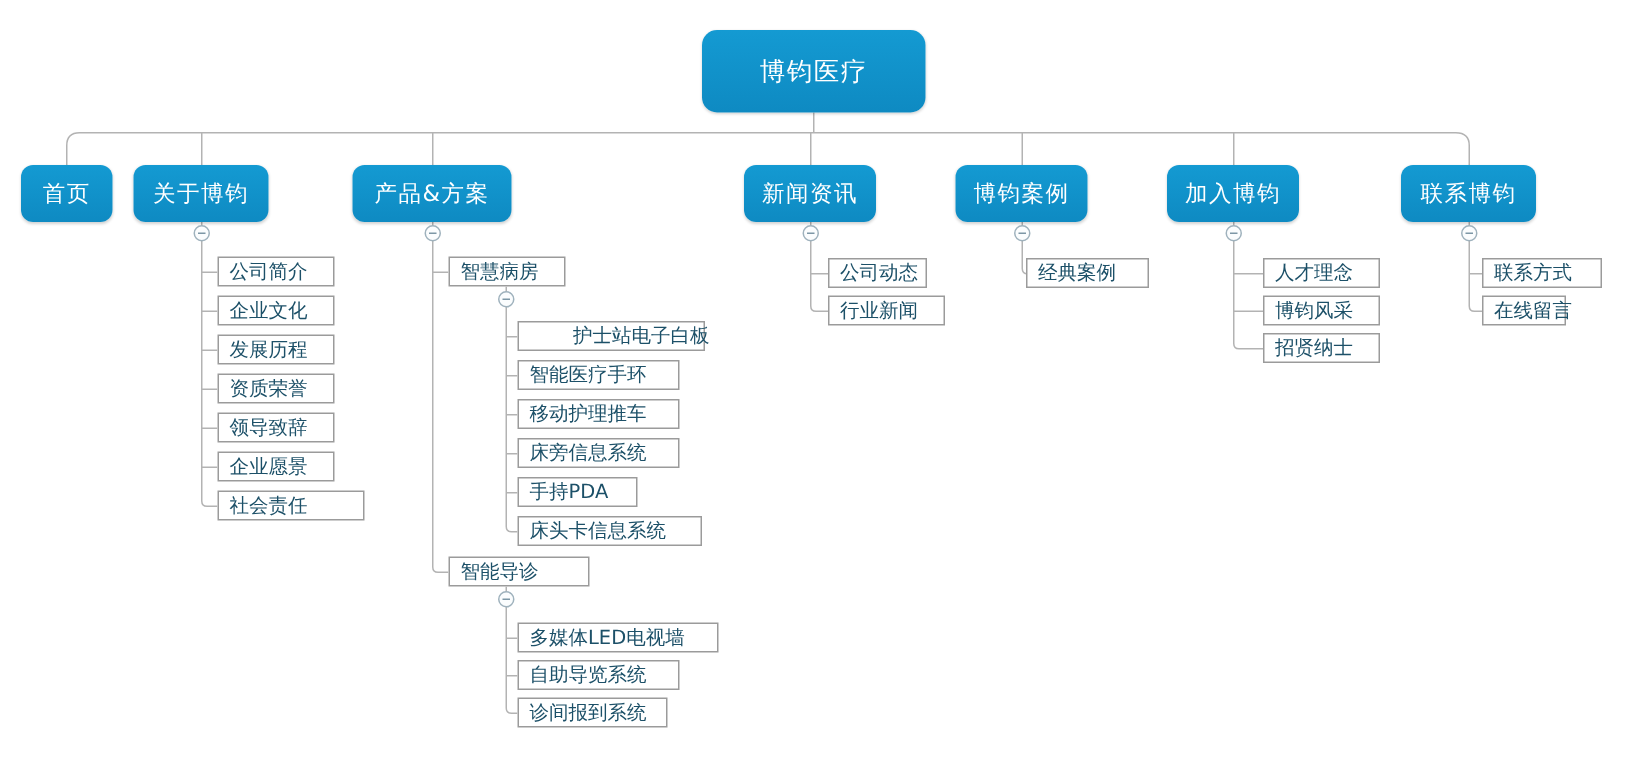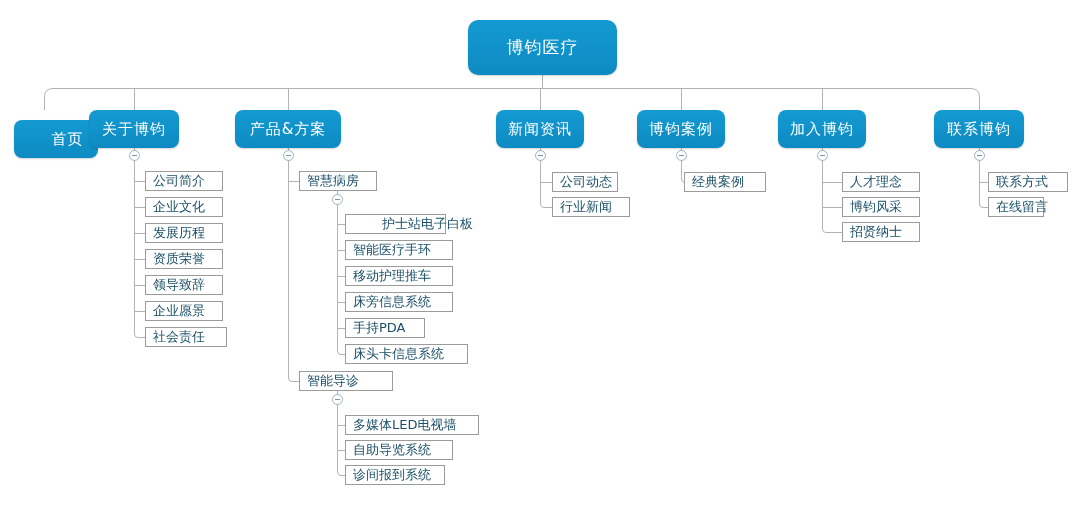--- a/index.html
+++ b/index.html
@@ -49,21 +49,21 @@
       <path d="M337.5 425.5 H345 M337.5 450.5 H345"></path>
       <path d="M540.5 148 V204 Q540.5 207.5 544 207.5 H552 M540.5 182.5 H552"></path>
       <path d="M681.5 148 V179 Q681.5 182.5 685 182.5 H693"></path>
       <path d="M822.5 148 V229 Q822.5 232.5 826 232.5 H842 M822.5 182.5 H842 M822.5 207.5 H842"></path>
       <path d="M979.5 148 V204 Q979.5 207.5 983 207.5 H988 M979.5 182.5 H988"></path>
     </g>
   </svg>
 
   <div class="node root" style="left:468px;top:20px;width:149px;height:55px;">博钧医疗</div>
 
-  <div class="node" style="left:14px;top:120px;width:61px;height:38px;padding-left:23px;">首页</div>
+  <div class="node" style="left:14px;top:110px;width:61px;height:38px;">首页</div>
   <div class="node" style="left:89px;top:110px;width:90px;height:38px;">关于博钧</div>
   <div class="node" style="left:235px;top:110px;width:106px;height:38px;">产品&amp;方案</div>
   <div class="node" style="left:496px;top:110px;width:88px;height:38px;">新闻资讯</div>
   <div class="node" style="left:637px;top:110px;width:88px;height:38px;">博钧案例</div>
   <div class="node" style="left:778px;top:110px;width:88px;height:38px;">加入博钧</div>
   <div class="node" style="left:934px;top:110px;width:90px;height:38px;">联系博钧</div>
 
   <div class="minus" style="left:129px;top:150px;"></div>
   <div class="minus" style="left:283px;top:150px;"></div>
   <div class="minus" style="left:535px;top:150px;"></div>
@@ -72,26 +72,26 @@
   <div class="minus" style="left:974px;top:150px;"></div>
   <div class="minus" style="left:332px;top:194px;"></div>
   <div class="minus" style="left:332px;top:394px;"></div>
 
   <div class="leaf" style="left:145px;top:171px;width:78px;">公司简介</div>
   <div class="leaf" style="left:145px;top:197px;width:78px;">企业文化</div>
   <div class="leaf" style="left:145px;top:223px;width:78px;">发展历程</div>
   <div class="leaf" style="left:145px;top:249px;width:78px;">资质荣誉</div>
   <div class="leaf" style="left:145px;top:275px;width:78px;">领导致辞</div>
   <div class="leaf" style="left:145px;top:301px;width:78px;">企业愿景</div>
-  <div class="leaf" style="left:145px;top:327px;width:82px;font-family:Liberation Mono, monospace;">社会责任</div>
+  <div class="leaf" style="left:145px;top:327px;width:98px;font-family:Liberation Mono, monospace;">社会责任</div>
 
   <div class="leaf" style="left:299px;top:171px;width:78px;">智慧病房</div>
   <div class="leaf" style="left:299px;top:371px;width:94px;">智能导诊</div>
 
-  <div class="leaf" style="left:345px;top:214px;width:101px;padding-left:36px;">护士站电子白板</div>
+  <div class="leaf" style="left:345px;top:214px;width:125px;padding-left:36px;">护士站电子白板</div>
   <div class="leaf" style="left:345px;top:240px;width:108px;">智能医疗手环</div>
   <div class="leaf" style="left:345px;top:266px;width:108px;">移动护理推车</div>
   <div class="leaf" style="left:345px;top:292px;width:108px;">床旁信息系统</div>
   <div class="leaf" style="left:345px;top:318px;width:80px;">手持PDA</div>
   <div class="leaf" style="left:345px;top:344px;width:123px;">床头卡信息系统</div>
 
   <div class="leaf" style="left:345px;top:415px;width:134px;">多媒体LED电视墙</div>
   <div class="leaf" style="left:345px;top:440px;width:108px;">自助导览系统</div>
   <div class="leaf" style="left:345px;top:465px;width:100px;">诊间报到系统</div>
 

